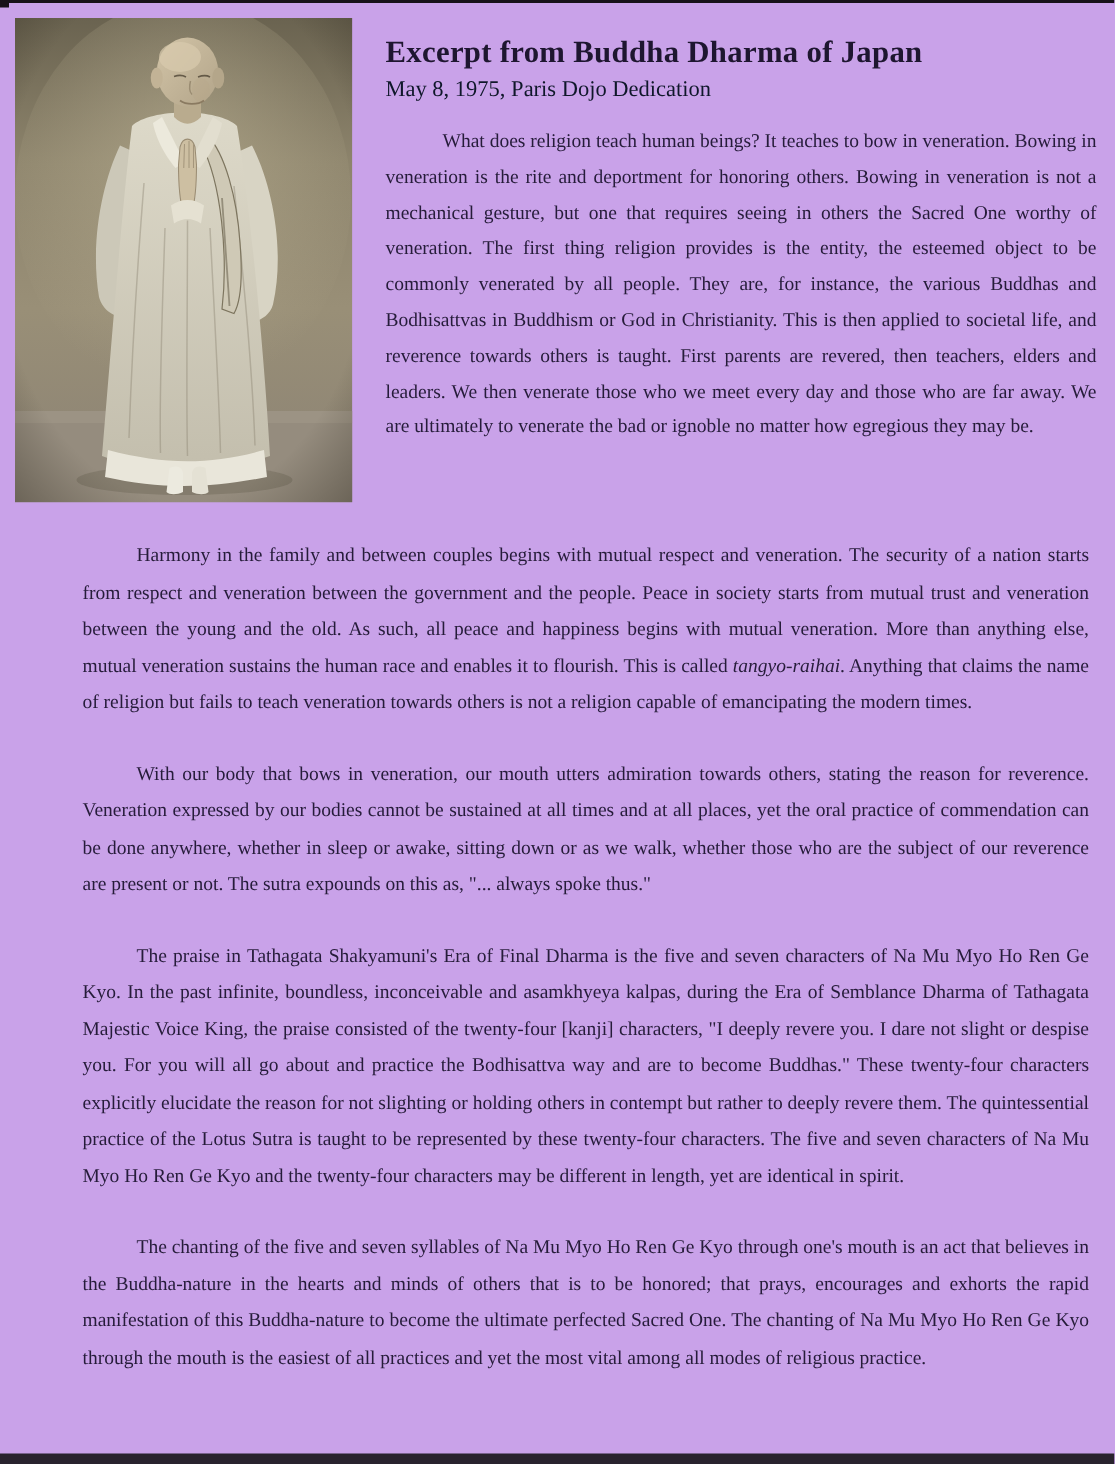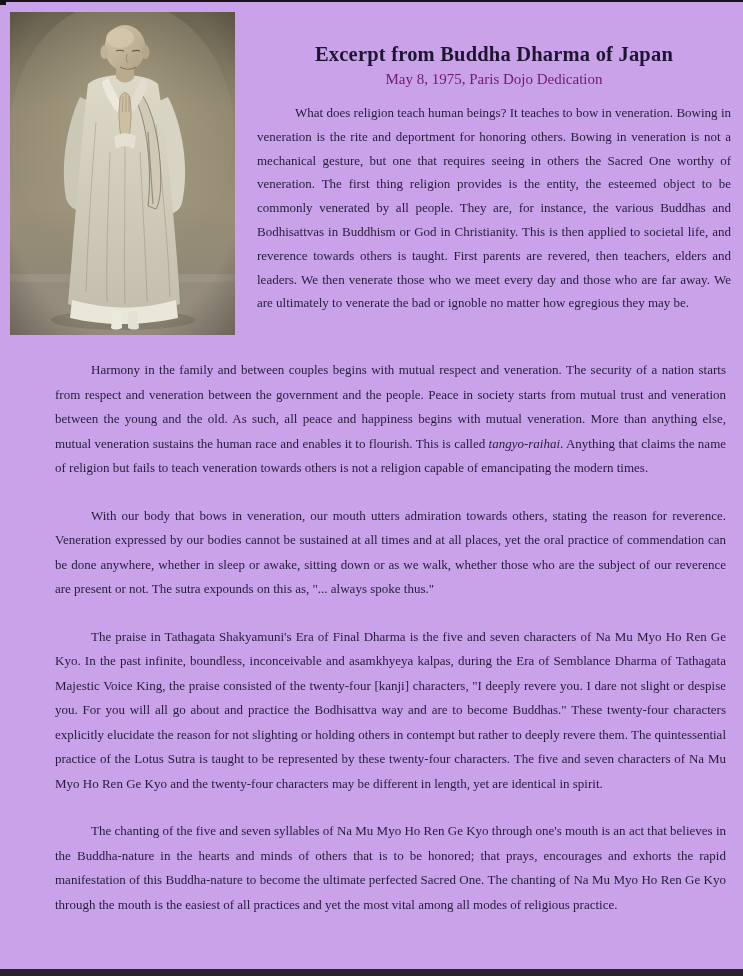--- a/index.html
+++ b/index.html
@@ -14,32 +14,32 @@
   .top-strip{position:absolute;top:0;left:0;width:743px;height:2px;background:#171219;}
   .top-notch{position:absolute;top:0;left:0;width:6px;height:5px;background:#171219;}
   .bottom-strip{position:absolute;bottom:0;left:0;width:743px;height:7px;background:#29232e;}
 
   .top-row{display:flex;padding:12px 12px 0 10px;}
   .photo-frame{flex:none;width:225px;height:323px;overflow:hidden;}
   .photo-frame svg{display:block;}
 
   .right-col{flex:1;padding-left:22px;min-width:0;}
   .doc-title{
-    margin-top:31px;
-    text-align:center;
+    margin-top:12px;
+    text-align:left;
     font-size:20.5px;
     font-weight:bold;
     letter-spacing:.2px;
     color:#1e1630;
   }
   .doc-subtitle{
     margin-top:5px;
-    text-align:center;
+    text-align:left;
     font-size:15px;
-    color:#701a75;
+    color:#0f172a;
   }
   .para{
     margin:0;
     text-align:justify;
     font-size:13px;
     line-height:23.8px;
   }
   .p1{margin-top:13px;text-indent:38px;}
   .body-text{
     margin:9px 17px 0 55px;

